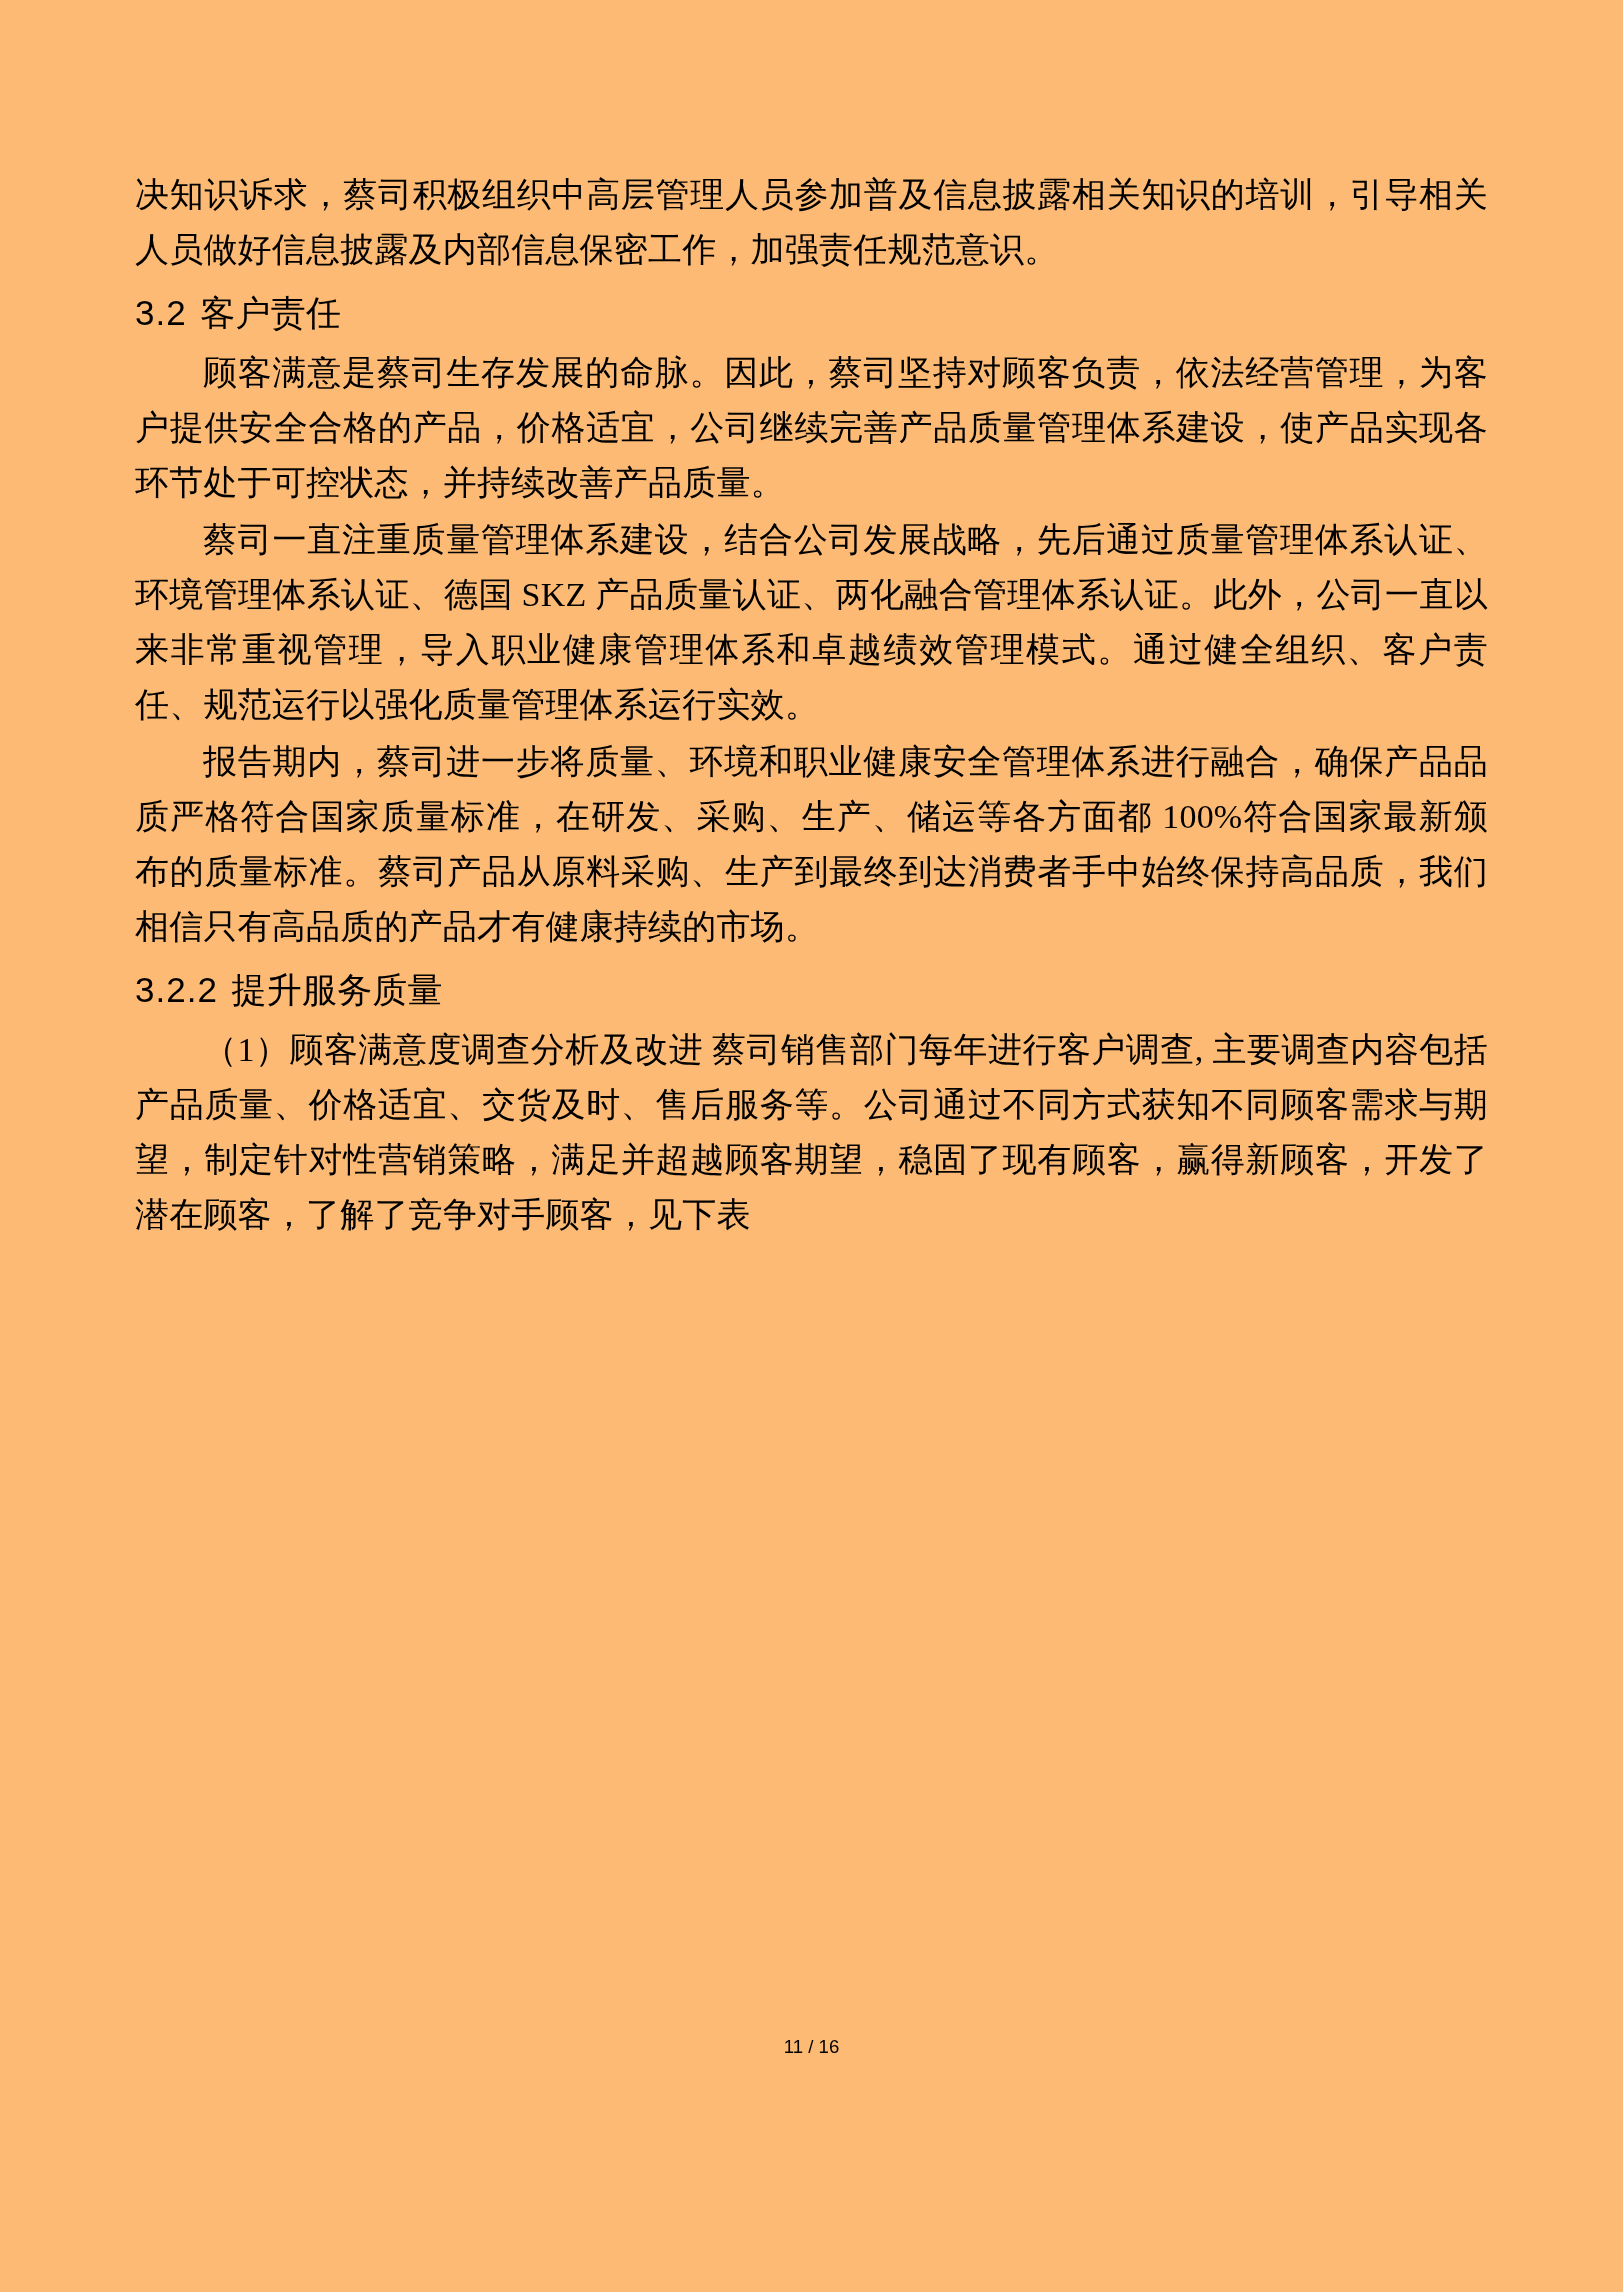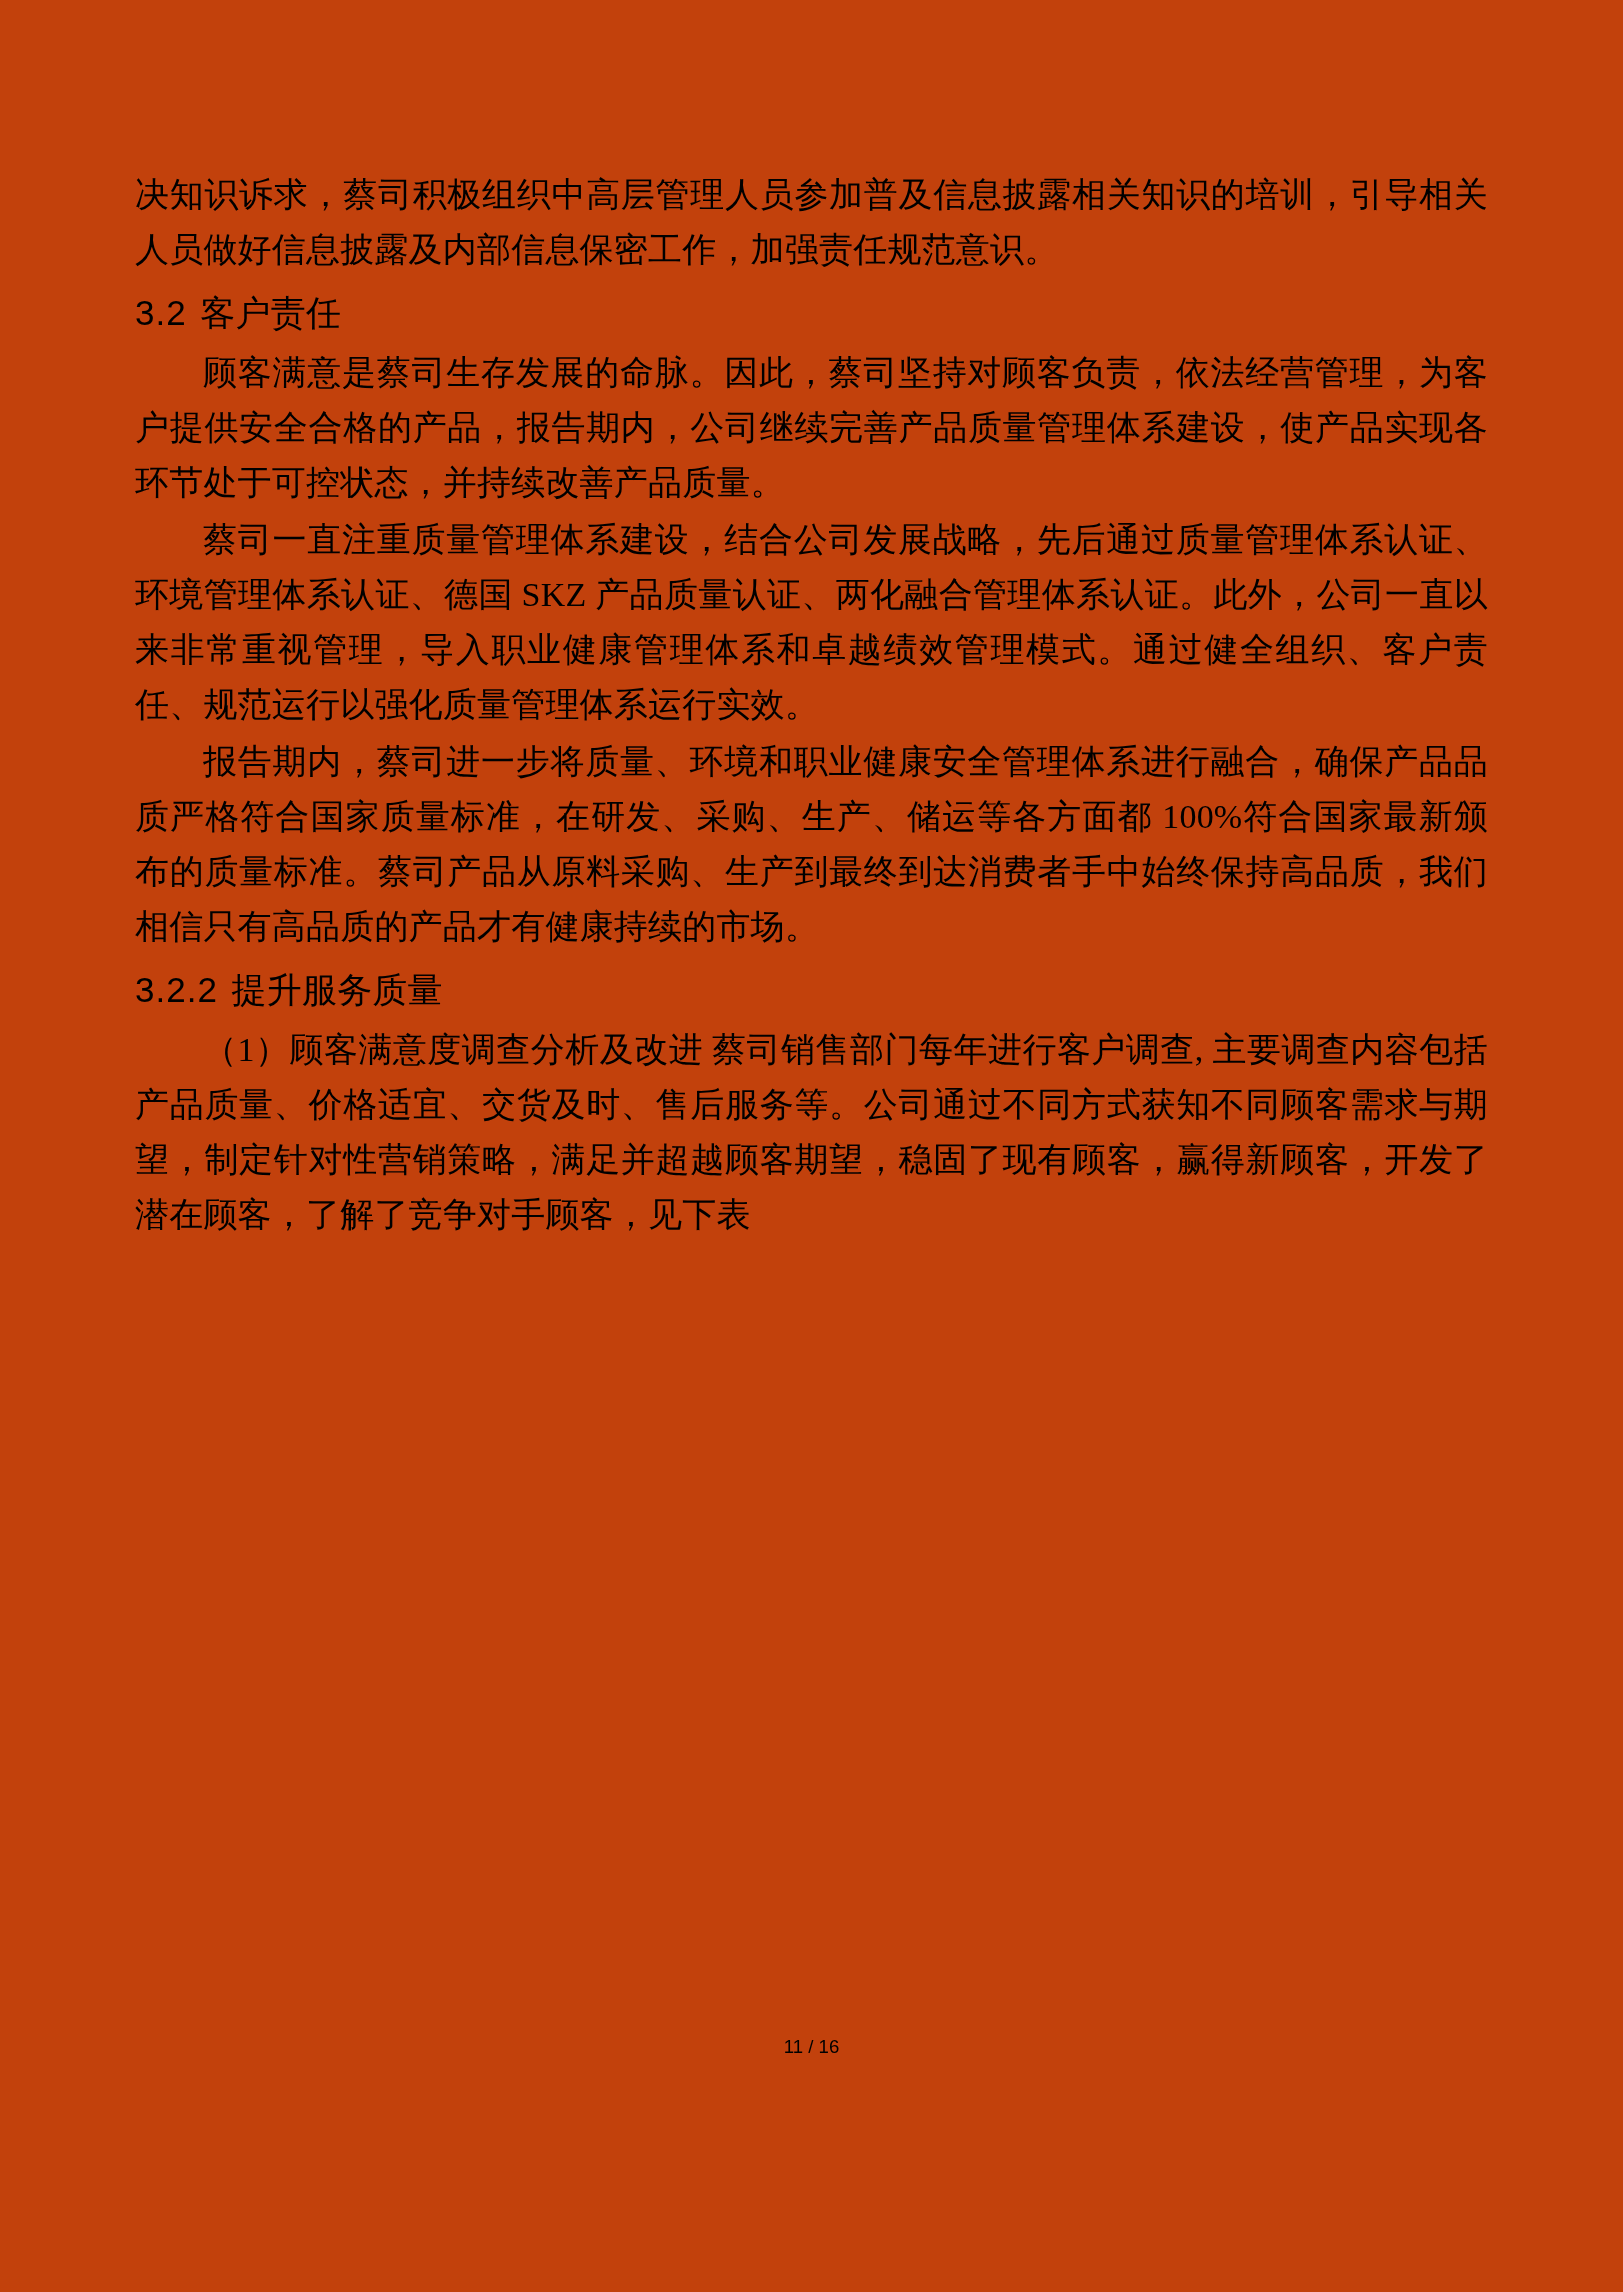--- a/index.html
+++ b/index.html
@@ -9,21 +9,21 @@
   }
   body {
     font-family: "Liberation Serif", "DejaVu Serif", serif;
     color: #000000;
   }
   .page {
     position: relative;
     width: 1623px;
     height: 2293px;
     box-sizing: border-box;
-    background: #c2410c;
+    background: #fdba74;
     margin: 0 auto;
     overflow: hidden;
   }
   .content {
     position: absolute;
     left: 135px;
     top: 167px;
     width: 1353px;
   }
   .para {
@@ -67,21 +67,21 @@
 <div class="page">
 
   <div class="content">
 
     <p class="para">决知识诉求，蔡司积极组织中高层管理人员参加普及信息披露相关知识的培训，引导相关人员做好信息披露及内部信息保密工作，加强责任规范意识。</p>
 
     <div class="heading">
       <span class="num">3.2</span><span class="htext">客户责任</span>
     </div>
 
-    <p class="para indent">顾客满意是蔡司生存发展的命脉。因此，蔡司坚持对顾客负责，依法经营管理，为客户提供安全合格的产品，报告期内，公司继续完善产品质量管理体系建设，使产品实现各环节处于可控状态，并持续改善产品质量。</p>
+    <p class="para indent">顾客满意是蔡司生存发展的命脉。因此，蔡司坚持对顾客负责，依法经营管理，为客户提供安全合格的产品，价格适宜，公司继续完善产品质量管理体系建设，使产品实现各环节处于可控状态，并持续改善产品质量。</p>
 
 
     <p class="para indent">蔡司一直注重质量管理体系建设，结合公司发展战略，先后通过质量管理体系认证、环境管理体系认证、德国 SKZ 产品质量认证、两化融合管理体系认证。此外，公司一直以来非常重视管理，导入职业健康管理体系和卓越绩效管理模式。通过健全组织、客户责任、规范运行以强化质量管理体系运行实效。</p>
 
     <p class="para indent">报告期内，蔡司进一步将质量、环境和职业健康安全管理体系进行融合，确保产品品质严格符合国家质量标准，在研发、采购、生产、储运等各方面都 100%符合国家最新颁布的质量标准。蔡司产品从原料采购、生产到最终到达消费者手中始终保持高品质，我们相信只有高品质的产品才有健康持续的市场。</p>
 
 
     <div class="heading">
       <span class="num">3.2.2</span><span class="htext">提升服务质量</span>
     </div>

